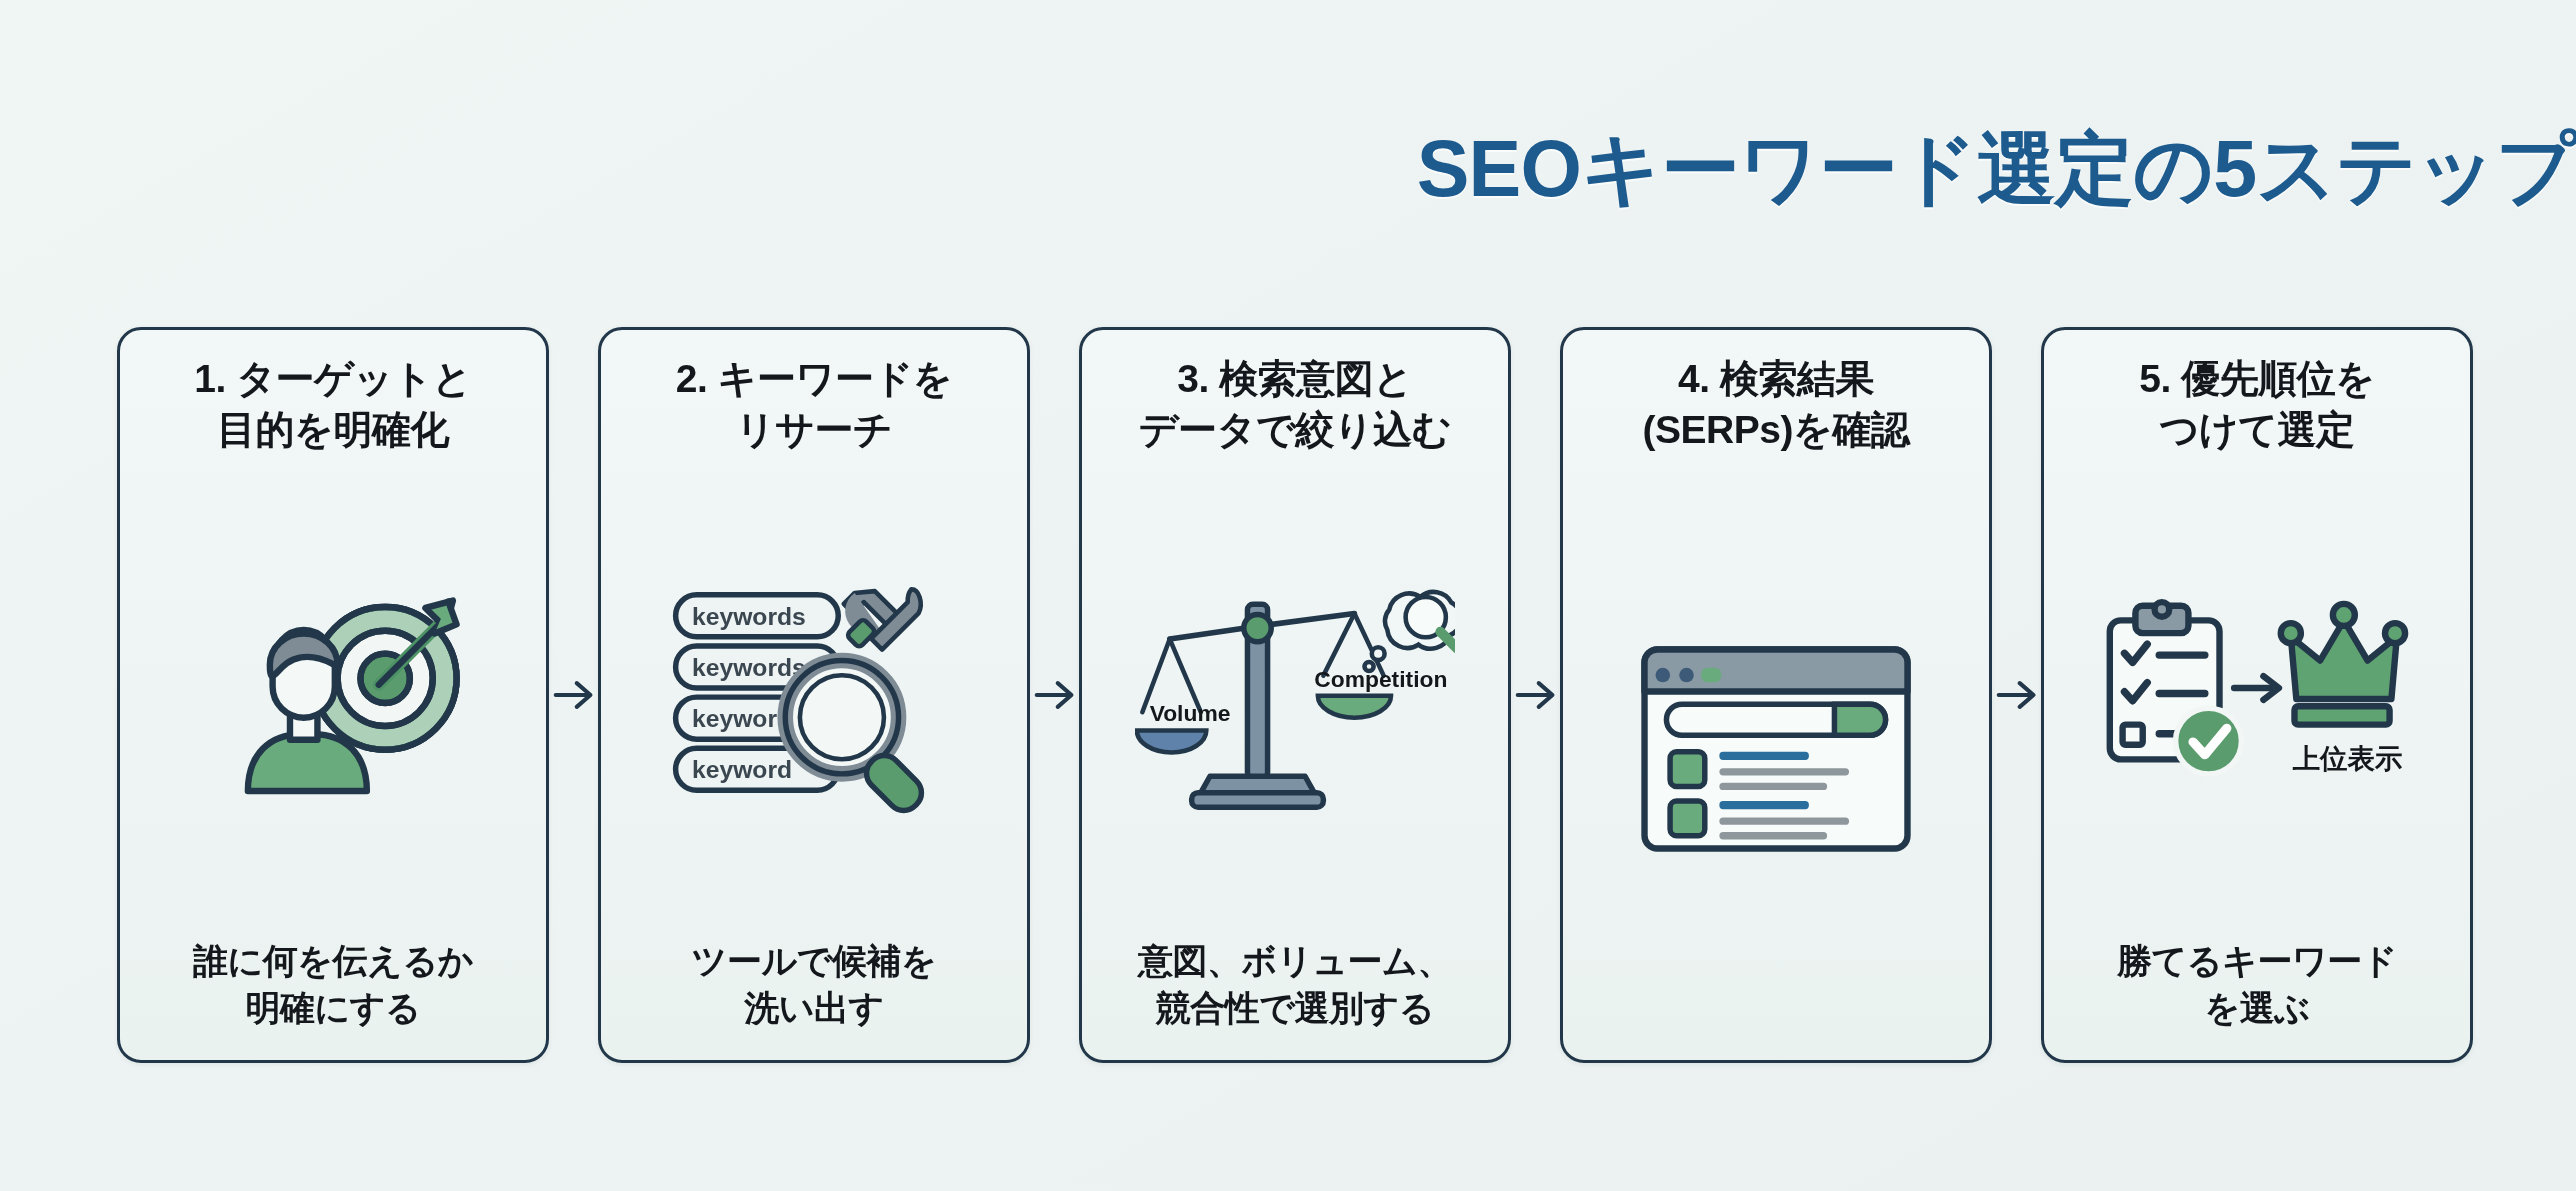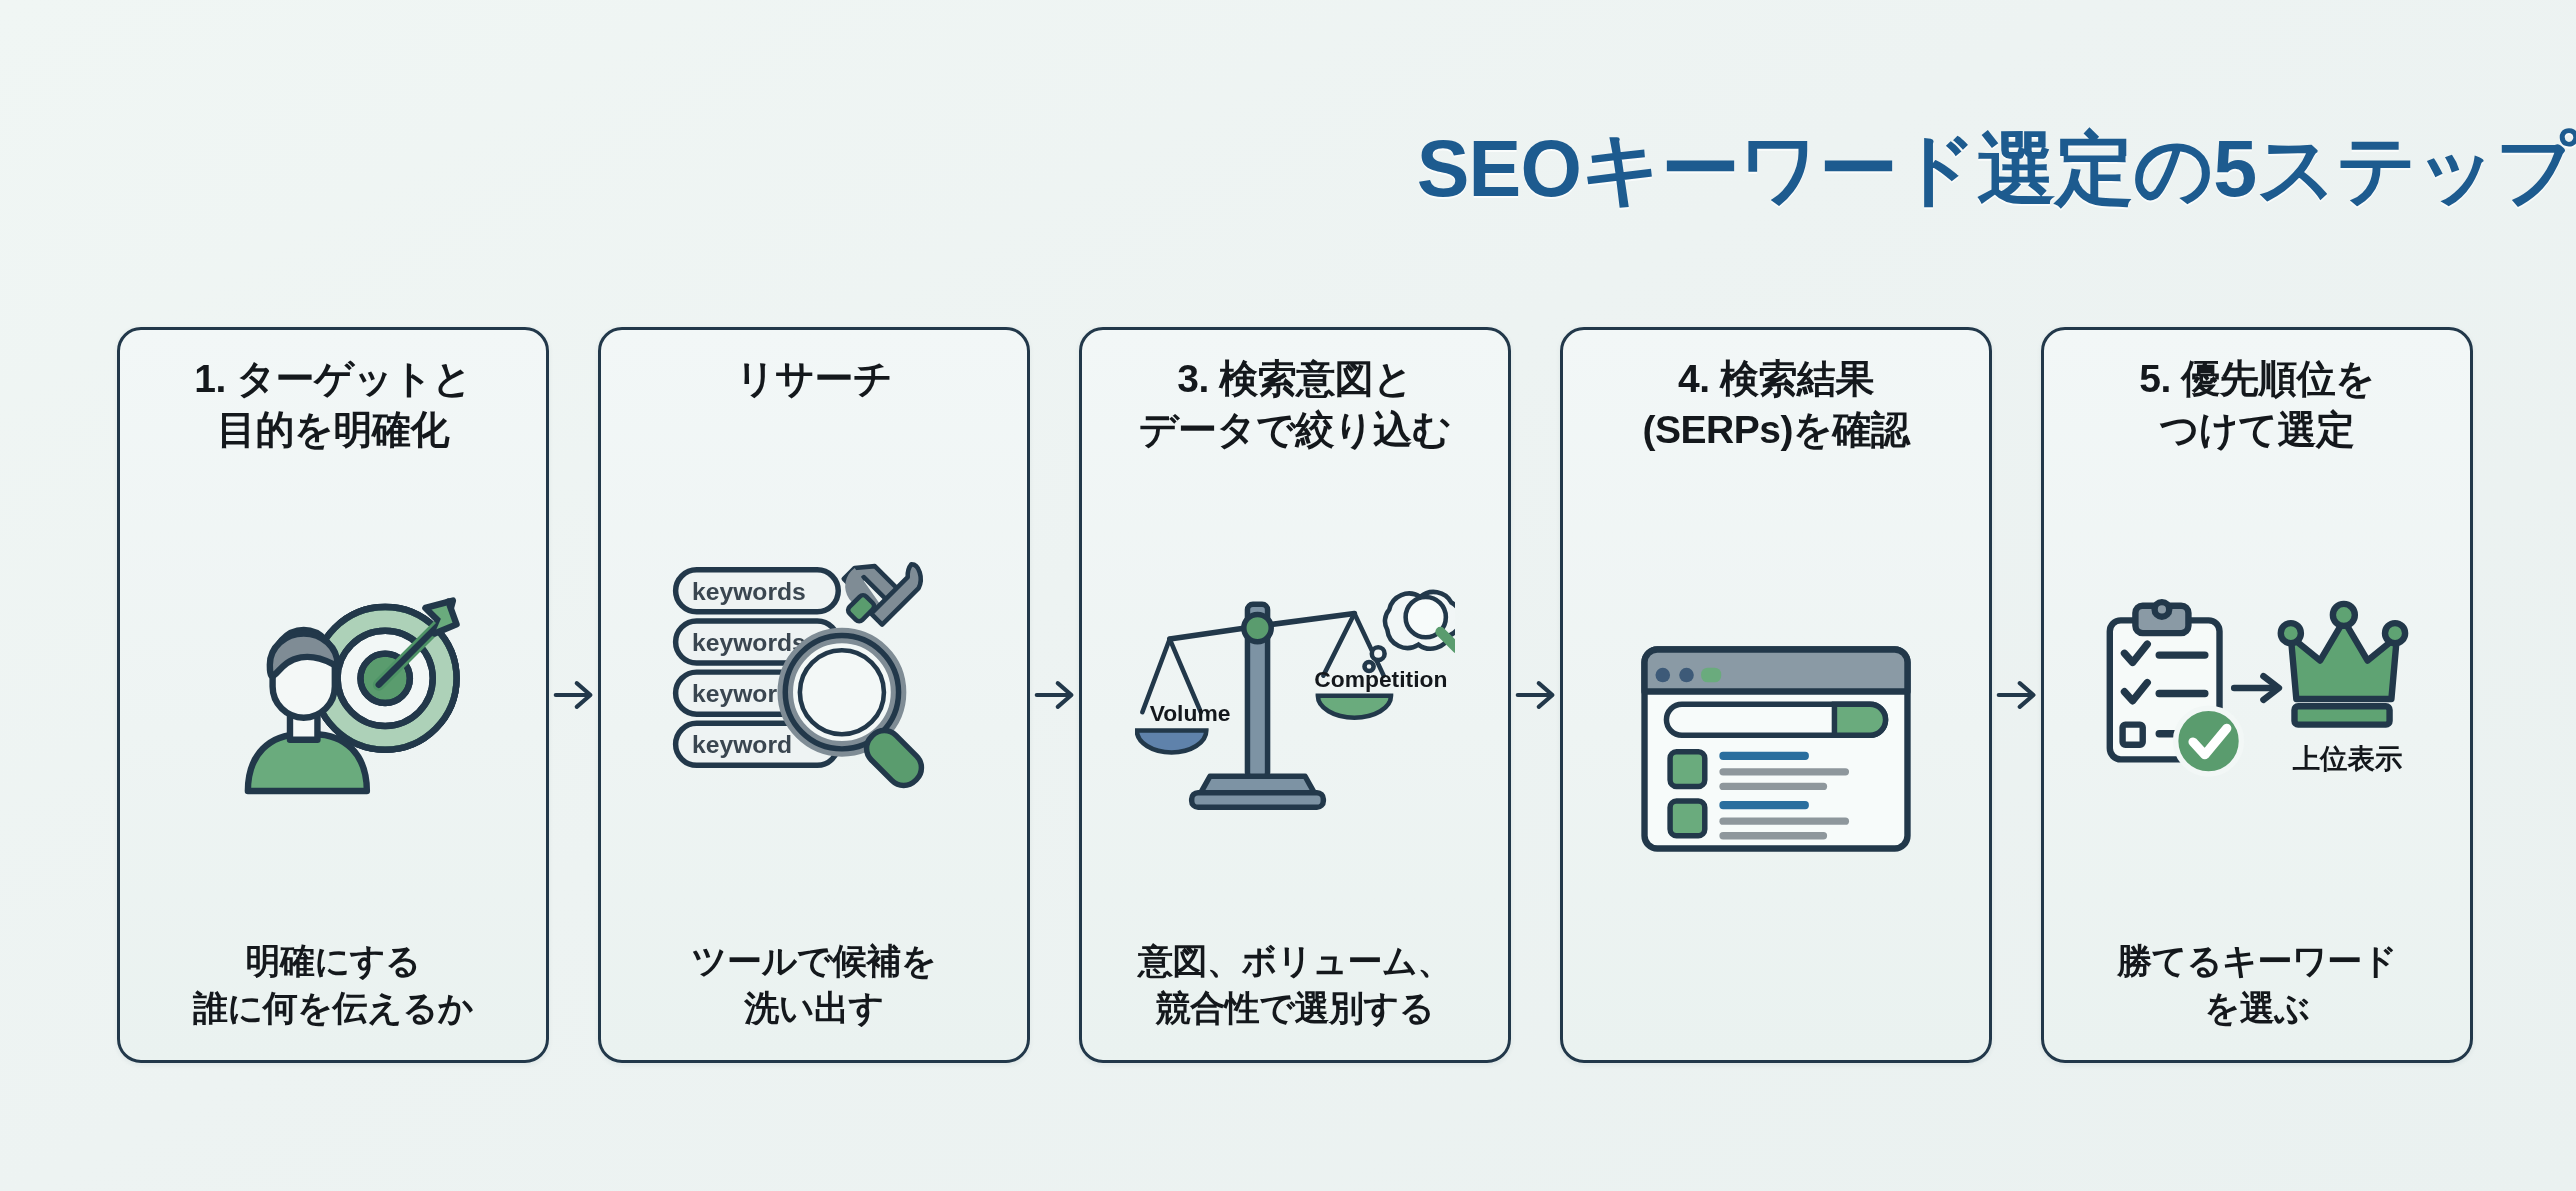--- a/index.html
+++ b/index.html
@@ -118,36 +118,37 @@
 
           <g stroke="#22384a" stroke-width="7" stroke-linejoin="round" stroke-linecap="round">
             <path d="M72 226 c0-40 24-62 58-62 h14 c34 0 58 22 58 62 z" fill="#6aab7d"></path>
             <path d="M118 140 h30 v30 h-30 z" fill="#f4f8f7"></path>
             <path d="M99 88 a34 38 0 0 1 68 0 v24 a34 34 0 0 1 -68 0 z" fill="#f4f8f7"></path>
             <path d="M96 88 a37 34 0 0 1 74 0 c0 6 -14 -12 -40 -8 c-18 3 -24 16 -30 20 c-4 3 -4 -8 -4 -12 z" fill="#7f8c95"></path>
           </g>
         </svg>
       </div>
       <div class="card-desc">
+        <div>誰に何を伝えるか</div>
         <div>明確にする</div>
-        <div>誰に何を伝えるか</div>
       </div>
     </div>
 
     <div class="gap">
       <svg class="arrow" viewBox="0 0 46 36">
         <g stroke="#22384a" stroke-width="4.5" fill="none" stroke-linecap="round" stroke-linejoin="round">
           <line x1="3" y1="18" x2="40" y2="18"></line>
           <polyline points="26,5 41,18 26,31"></polyline>
         </g>
       </svg>
     </div>
 
     <div class="card">
       <div class="card-title">
+        <div>2. キーワードを</div>
         <div>リサーチ</div>
       </div>
       <div class="card-icon">
         <svg width="311" height="233" viewBox="0 0 340 255">
           <g stroke="#22384a" stroke-width="6" fill="#eef3f3" stroke-linejoin="round">
             <rect x="18" y="14" width="178" height="46" rx="23"></rect>
             <rect x="18" y="70" width="178" height="46" rx="23"></rect>
             <rect x="18" y="126" width="178" height="46" rx="23"></rect>
             <rect x="18" y="182" width="178" height="46" rx="23"></rect>
           </g>

